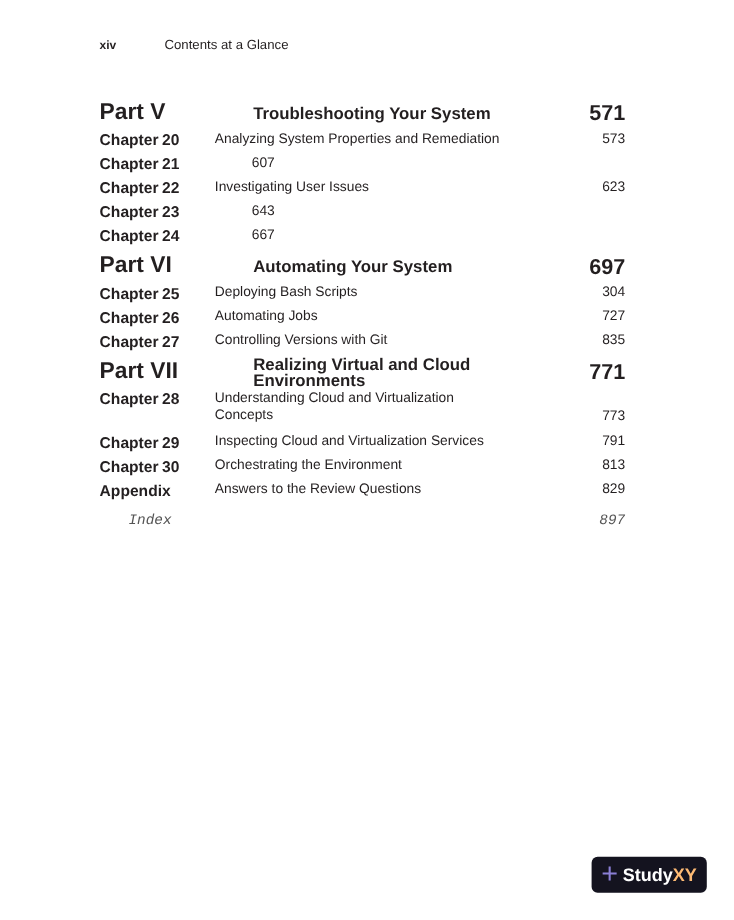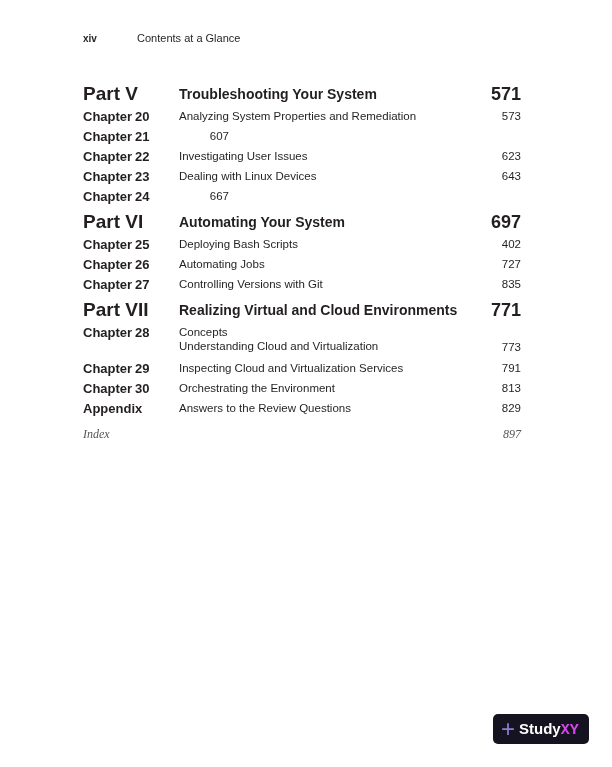--- a/index.html
+++ b/index.html
@@ -11,35 +11,35 @@
   .header .pg { font-weight: bold; font-size: 10px; display: inline-block; width: 51px; }
   .toc { position: absolute; left: 83px; top: 78px; width: 438px; }
   .row { display: flex; align-items: flex-start; position: relative; }
   .row .label { width: 96px; flex: none; display: flex; font-weight: bold; font-size: 13px; }
   .row .label .word { width: 52px; }
   .row .label .num { width: 40px; }
   .row .title { flex: 1; font-size: 11.5px; line-height: 14px; }
   .row .page { width: 50px; text-align: right; font-size: 11.5px; flex: none; }
   .part { margin-top: 4px; height: 24px; align-items: center; }
   .part .label { font-size: 19px; font-weight: bold; }
-  .part .title { font-size: 14px; font-weight: bold; }
+  .part .title { font-size: 14px; font-weight: bold; margin-left: 32px; }
   .part .page { font-size: 18px; font-weight: bold; }
   .chap { height: 20px; align-items: center; }
   .chap.two { height: 36px; align-items: flex-start; padding-top: 3px; box-sizing: border-box; }
   .chap.two .page { align-self: flex-end; padding-bottom: 5px; }
   .index { margin-top: 6px; height: 20px; align-items: center; }
-  .index .label, .index .page { font-family: Liberation Serif, serif; font-style: italic; font-weight: normal; font-size: 12px; color: #555; }
+  .index .label, .index .page { font-family: Liberation Mono, monospace; font-style: italic; font-weight: normal; font-size: 12px; color: #555; margin-left: 24px; }
   .badge {
     position: absolute; left: 493px; top: 714px; width: 96px; height: 30px;
     background: #14131f; border-radius: 5px; display: flex; align-items: center;
     box-sizing: border-box; padding-left: 8px;
   }
   .badge .plus { color: #8b7fd6; font-size: 24px; line-height: 24px; font-weight: 300; margin-right: 4px; }
   .badge .brand { font-weight: bold; font-size: 15px; color: #ffffff; }
-  .badge .brand .accent { color: #d946ef; font-family: Liberation Mono, monospace; }
+  .badge .brand .accent { color: #fdba74; }
 </style>
 </head>
 <body>
 
 <div class="header">
   <span class="pg">xiv</span>
   <span>Contents at a Glance</span>
 </div>
 
 <div class="toc">
@@ -70,21 +70,20 @@
         <span class="num">22</span>
       </div>
     <div class="title">Investigating User Issues</div>
     <div class="page">623</div>
   </div>
   <div class="row chap">
     <div class="label">
         <span class="word">Chapter</span>
         <span class="num">23</span>
       </div>
-    <div class="title">Dealing with Linux Devices</div>
     <div class="page">643</div>
   </div>
   <div class="row chap">
     <div class="label">
         <span class="word">Chapter</span>
         <span class="num">24</span>
       </div>
     <div class="page">667</div>
   </div>
 
@@ -92,21 +91,21 @@
     <div class="label">Part VI</div>
     <div class="title">Automating Your System</div>
     <div class="page">697</div>
   </div>
   <div class="row chap">
     <div class="label">
         <span class="word">Chapter</span>
         <span class="num">25</span>
       </div>
     <div class="title">Deploying Bash Scripts</div>
-    <div class="page">402</div>
+    <div class="page">304</div>
   </div>
   <div class="row chap">
     <div class="label">
         <span class="word">Chapter</span>
         <span class="num">26</span>
       </div>
     <div class="title">Automating Jobs</div>
     <div class="page">727</div>
   </div>
   <div class="row chap">
@@ -122,22 +121,22 @@
     <div class="label">Part VII</div>
     <div class="title">Realizing Virtual and Cloud Environments</div>
     <div class="page">771</div>
   </div>
   <div class="row chap two">
     <div class="label">
         <span class="word">Chapter</span>
         <span class="num">28</span>
       </div>
     <div class="title">
+      <div>Understanding Cloud and Virtualization</div>
       <div>Concepts</div>
-      <div>Understanding Cloud and Virtualization</div>
     </div>
     <div class="page">773</div>
   </div>
   <div class="row chap">
     <div class="label">
         <span class="word">Chapter</span>
         <span class="num">29</span>
       </div>
     <div class="title">Inspecting Cloud and Virtualization Services</div>
     <div class="page">791</div>

